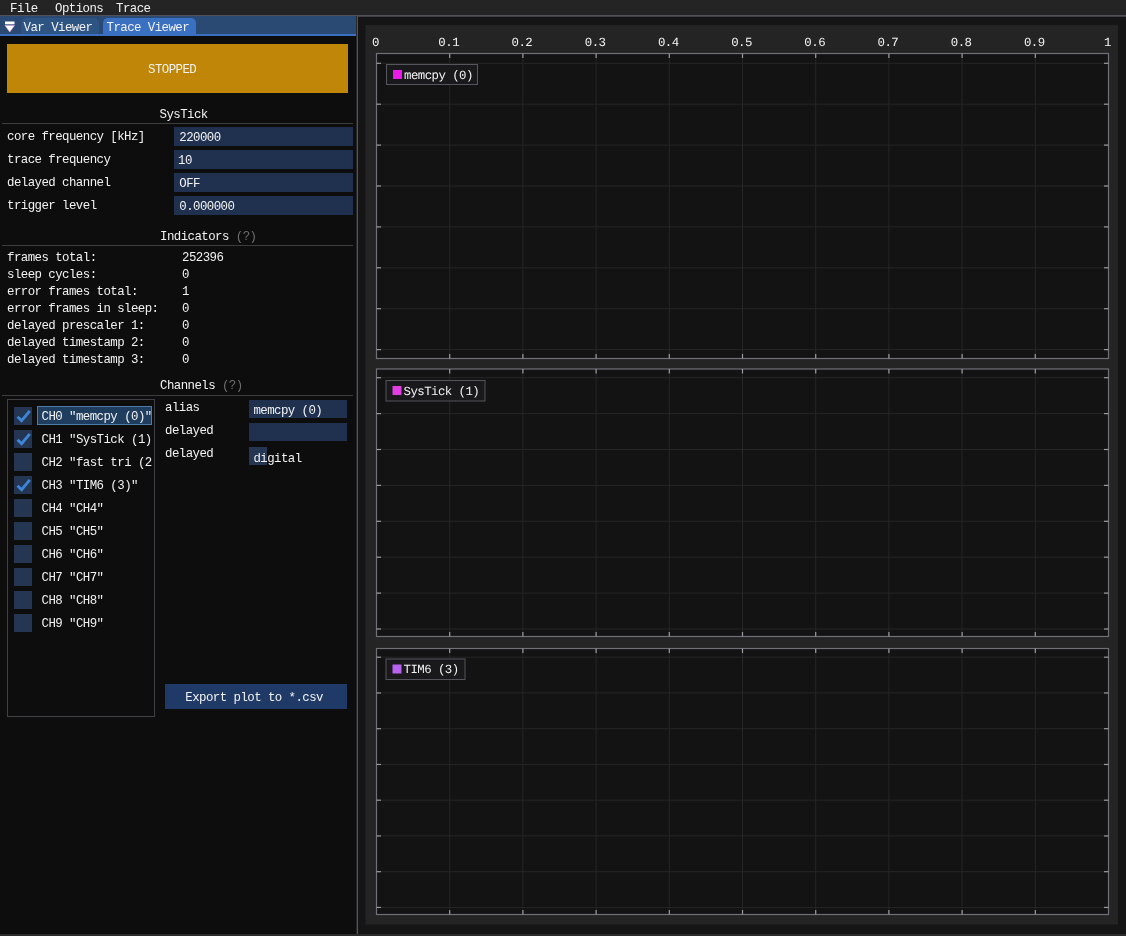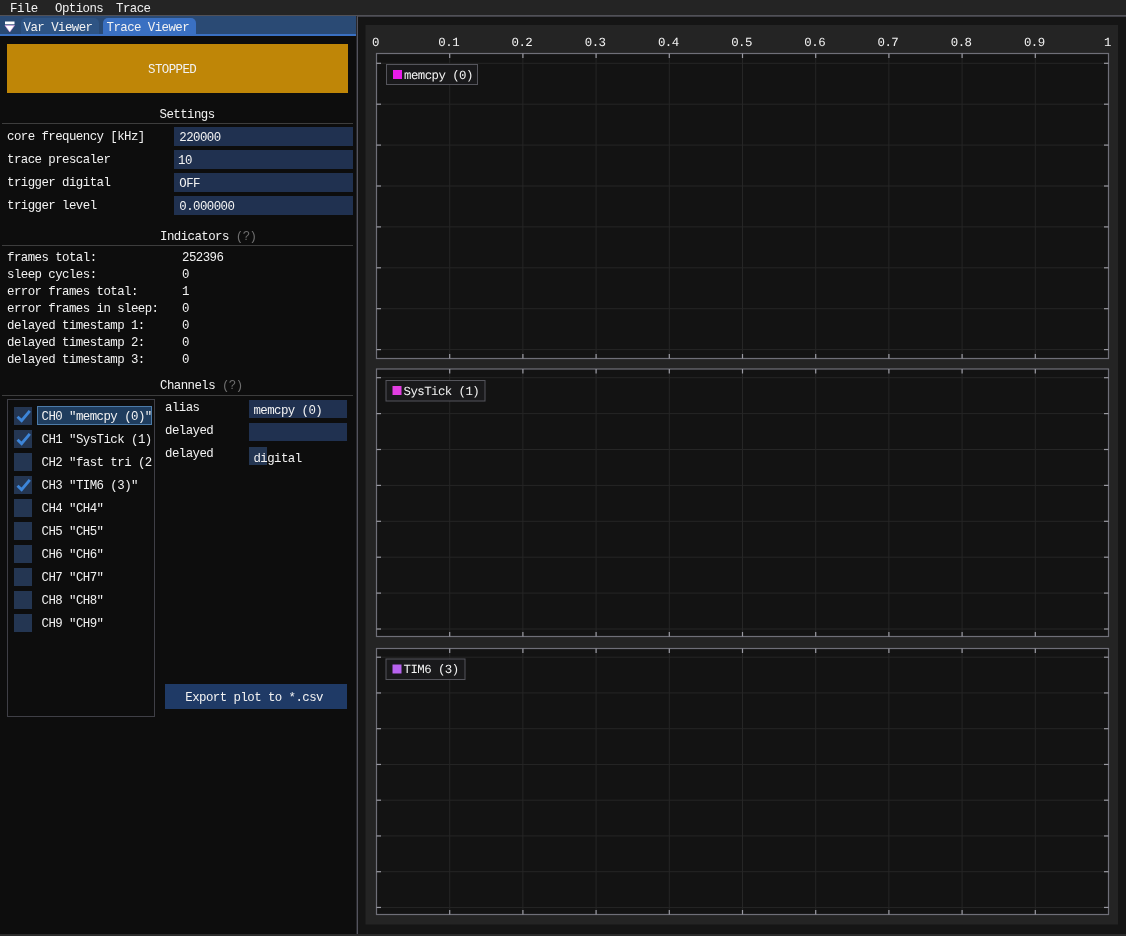--- a/index.html
+++ b/index.html
@@ -201,45 +201,45 @@
 <div class="abs" style="left:20.5px;top:17.8px;width:78.5px;height:16.7px;background:#2e5484;border-radius:5px 5px 0 0;z-index:6"></div>
 <div class="abs t" style="left:23.6px;top:22px;z-index:7">Var Viewer</div>
 <div class="abs" style="left:102.8px;top:17.8px;width:93.7px;height:16.7px;background:#3a70c2;border-radius:5px 5px 0 0;z-index:6"></div>
 <div class="abs t" style="left:106.5px;top:22px;z-index:7">Trace Viewer</div>
 <svg class="abs" style="left:4px;top:20px;z-index:7" width="12" height="14" viewBox="0 0 12 14">
 <rect x="1" y="1.5" width="9.5" height="2.8" fill="#fff"></rect>
 <path d="M1 5.5 L10.5 5.5 L5.75 12 Z" fill="#fff" stroke="#eda4ef" stroke-width="0.55"></path>
 </svg>
 <div class="abs" style="left:6.5px;top:43.5px;width:341.5px;height:49px;background:#bf8607;z-index:5"></div>
 <div class="abs t" style="left:148px;top:64px;z-index:6">STOPPED</div>
-<div class="abs t" style="left:159.5px;top:109px;z-index:6">Settings</div>
+<div class="abs t" style="left:159.5px;top:109px;z-index:6">SysTick</div>
 <div class="abs" style="left:2px;top:122.5px;width:351px;height:1px;background:#3d3d3d;z-index:5"></div>
 <div class="abs t" style="left:7px;top:131.0px;z-index:6">core frequency [kHz]</div>
 <div class="abs" style="left:173.5px;top:126.9px;width:179.5px;height:19px;background:#203150;z-index:5"></div>
 <div class="abs t" style="left:179.3px;top:132.1px;z-index:6">220000</div>
-<div class="abs t" style="left:7px;top:154.0px;z-index:6">trace prescaler</div>
+<div class="abs t" style="left:7px;top:154.0px;z-index:6">trace frequency</div>
 <div class="abs" style="left:173.5px;top:149.9px;width:179.5px;height:19px;background:#203150;z-index:5"></div>
 <div class="abs t" style="left:178px;top:155.1px;z-index:6">10</div>
-<div class="abs t" style="left:7px;top:177.0px;z-index:6">trigger digital</div>
+<div class="abs t" style="left:7px;top:177.0px;z-index:6">delayed channel</div>
 <div class="abs" style="left:173.5px;top:172.9px;width:179.5px;height:19px;background:#203150;z-index:5"></div>
 <div class="abs t" style="left:179.3px;top:178.1px;z-index:6">OFF</div>
 <div class="abs t" style="left:7px;top:200.0px;z-index:6">trigger level</div>
 <div class="abs" style="left:173.5px;top:195.9px;width:179.5px;height:19px;background:#203150;z-index:5"></div>
 <div class="abs t" style="left:179.3px;top:201.1px;z-index:6">0.000000</div>
 <div class="abs t" style="left:160px;top:231px;z-index:6">Indicators <span style="color:#6e6e6e">(?)</span></div>
 <div class="abs" style="left:2px;top:244.5px;width:351px;height:1px;background:#3d3d3d;z-index:5"></div>
 <div class="abs t" style="left:7px;top:251.5px;z-index:6">frames total:</div>
 <div class="abs t" style="left:182px;top:251.5px;z-index:6">252396</div>
 <div class="abs t" style="left:7px;top:268.6px;z-index:6">sleep cycles:</div>
 <div class="abs t" style="left:182px;top:268.6px;z-index:6">0</div>
 <div class="abs t" style="left:7px;top:285.8px;z-index:6">error frames total:</div>
 <div class="abs t" style="left:182px;top:285.8px;z-index:6">1</div>
 <div class="abs t" style="left:7px;top:302.9px;z-index:6">error frames in sleep:</div>
 <div class="abs t" style="left:182px;top:302.9px;z-index:6">0</div>
-<div class="abs t" style="left:7px;top:320.1px;z-index:6">delayed timestamp 1:</div>
+<div class="abs t" style="left:7px;top:320.1px;z-index:6">delayed prescaler 1:</div>
 <div class="abs t" style="left:182px;top:320.1px;z-index:6">0</div>
 <div class="abs t" style="left:7px;top:337.2px;z-index:6">delayed timestamp 2:</div>
 <div class="abs t" style="left:182px;top:337.2px;z-index:6">0</div>
 <div class="abs t" style="left:7px;top:354.4px;z-index:6">delayed timestamp 3:</div>
 <div class="abs t" style="left:182px;top:354.4px;z-index:6">0</div>
 <div class="abs t" style="left:160px;top:380px;z-index:6">Channels <span style="color:#6e6e6e">(?)</span></div>
 <div class="abs" style="left:2px;top:394.5px;width:351px;height:1px;background:#3d3d3d;z-index:5"></div>
 <div class="abs" style="left:7px;top:399px;width:147.5px;height:318px;border:1px solid #3f3f46;background:#0d0d0d;z-index:5"></div>
 <div class="abs" style="left:14px;top:407.3px;width:18px;height:18px;background:#243652;z-index:6"><svg style="overflow:visible" width="18" height="18" viewBox="0 0 18 18">
       <path d="M3.5 9.8 L7.6 13.6 L15.8 3.9" fill="none" stroke="#3d85d8" stroke-width="2.9"></path>

